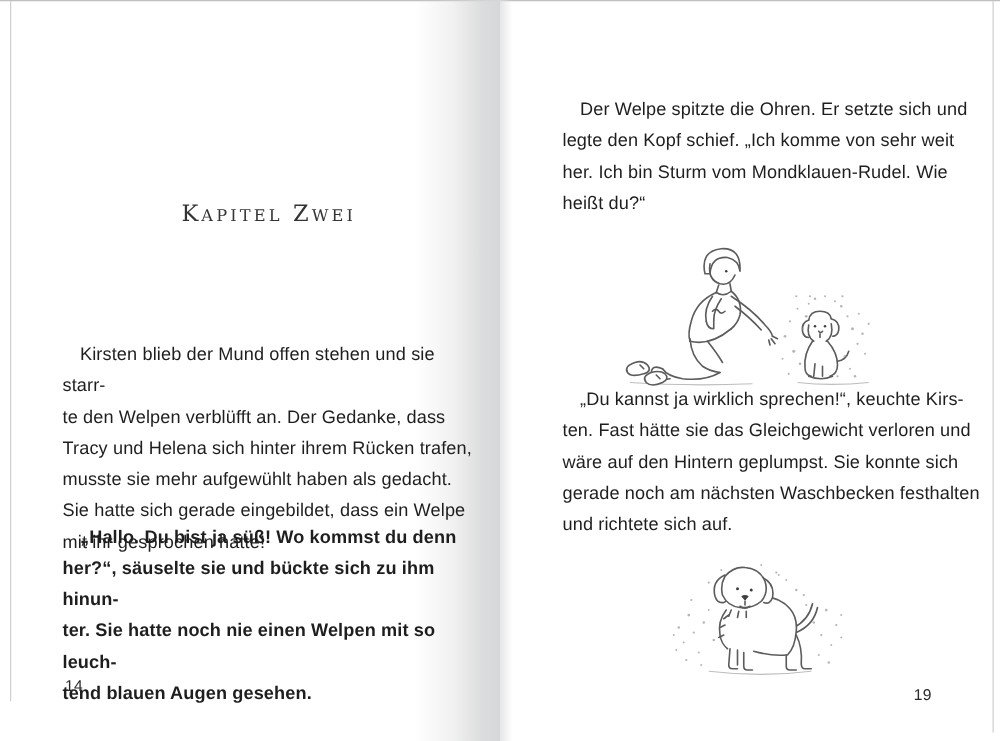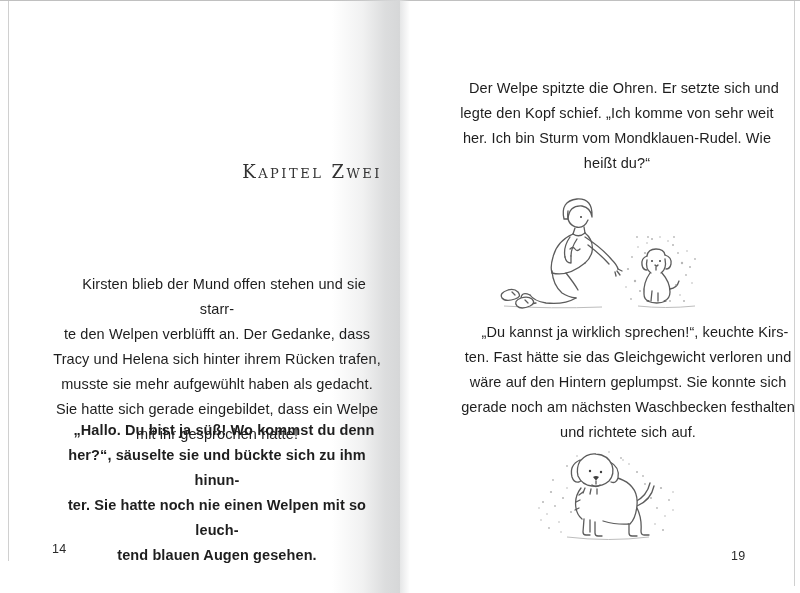--- a/index.html
+++ b/index.html
@@ -22,40 +22,39 @@
       rgba(214,215,216,.35) 45%,
       rgba(214,215,216,.85) 78%,
       var(--gutter-shadow,#d6d7d8) 100%);
   }
   .gutter-edge {
     position:absolute; left:400px; top:0; width:10px; height:593px;
     background:linear-gradient(to right, rgba(223,224,225,.8), rgba(255,255,255,0));
   }
   .chapter-heading {
     position:absolute; left:48px; top:161px; width:334px;
-    margin:0; text-align:right;
+    margin:0; text-align:center;
     font-family:"DejaVu Serif", serif;
     font-variant:small-caps; font-weight:normal;
     font-size:18px; letter-spacing:2.5px;
     color:var(--heading,#333333);
   }
   .para {
     position:absolute; margin:0;
     white-space:pre-line;
     font-size:14.5px; line-height:25px; letter-spacing:.1px;
     text-indent:14px;
     color:var(--text,#1e1e1e);
-    text-align:center;
   }
   .para-left  { left:50px;  width:334px; }
   .para-right { left:450px; width:334px; }
   #para-l1 { top:272px; }
   #para-l2 { top:418px;font-weight:bold; }
   #para-r1 { top:76px;  }
-  #para-r2 { top:320px;margin-left:11px; }
+  #para-r2 { top:308px; }
   .pagenum {
     position:absolute; font-size:12.5px; letter-spacing:.3px;
     color:var(--page-number,#2a2a2a);
   }
   #pagenum-left  { left:52px;  top:542px; }
   #pagenum-right { left:731px; top:549px; }
   .illus { position:absolute; color:var(--sketch-stroke,#5c5c5c); }
   #illus-girl-puppy { left:490px; top:193px; width:230px; height:122px; }
   #illus-puppy      { left:533px; top:444px; width:145px; height:96px; }
   .sketch-line { stroke:currentColor; fill:none; stroke-width:1.3; stroke-linecap:round; stroke-linejoin:round; }

